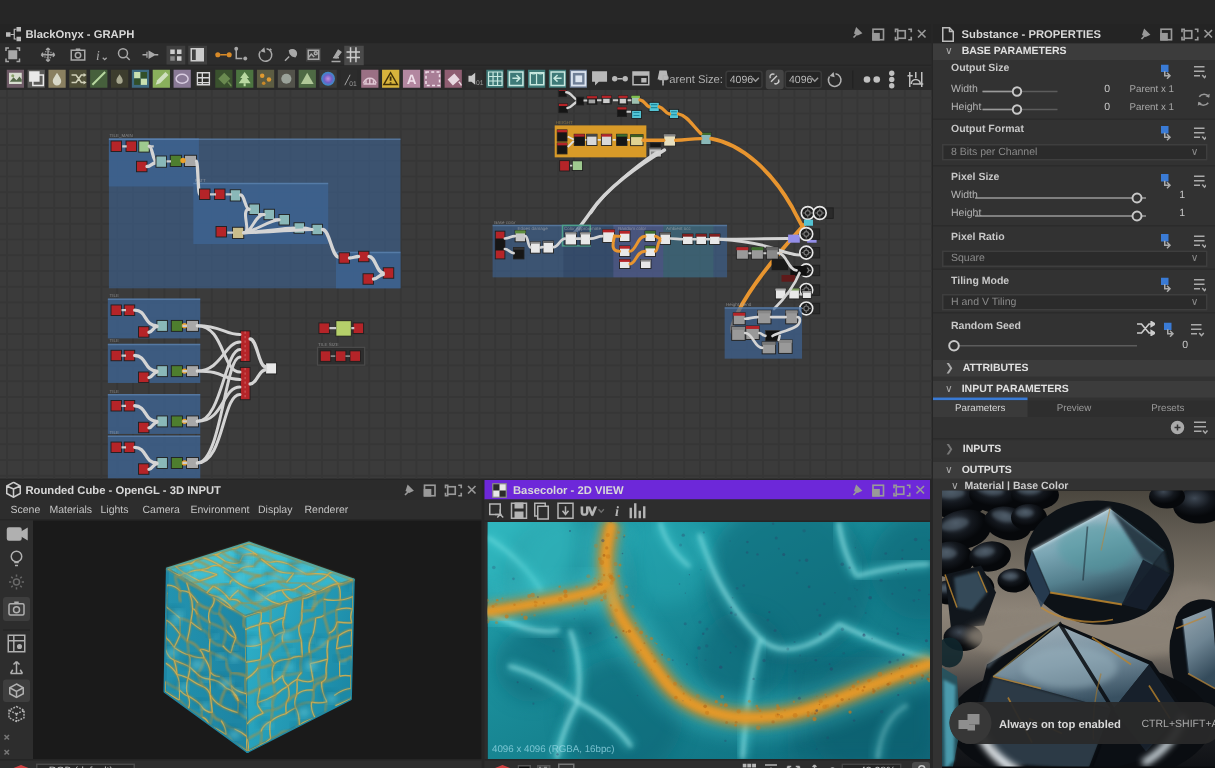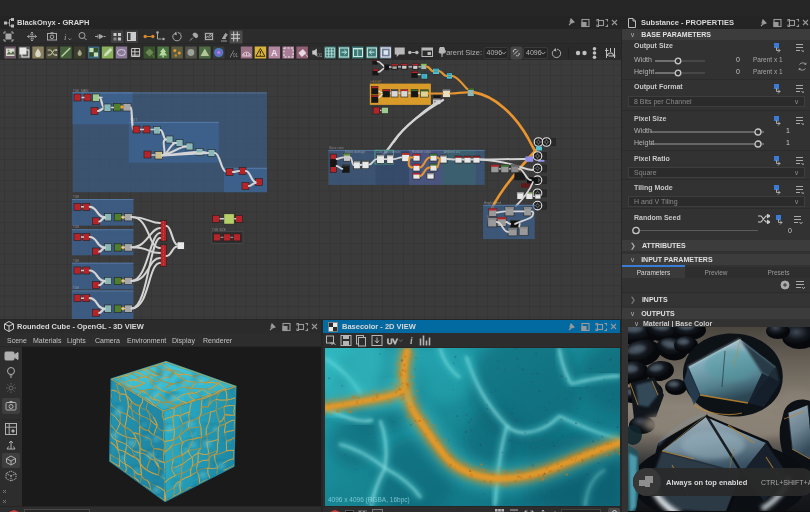--- a/index.html
+++ b/index.html
@@ -905,21 +905,21 @@
           <text x="38" y="158" font-size="7.5" font-weight="bold" fill="#d8d8d8" font-family="Liberation Sans">Always on top enabled</text>
           <text x="133" y="157.5" font-size="7" fill="#a8a8a8" font-family="Liberation Sans">CTRL+SHIFT+A</text>
         </svg></div>
   </div>
 
   <div class="abs" id="view3d" style="left:0;top:304px;width:321px;height:199px;background:#2d2d2d;">
     <div class="titlebar" style="position:relative;background:#2b2b2b;">
       <svg class="abs" style="left:4px;top:1px;" width="10" height="11" viewBox="0 0 10 11">
           <path d="M5 0.5 L9.5 3 v5 L5 10.5 L0.5 8 V3 Z M5 5 L9.5 3 M5 5 L0.5 3 M5 5 v5.5" fill="none" stroke="#ccc" stroke-width="1"></path>
         </svg>
-      <span style="position:absolute;left:17px;">Rounded Cube - OpenGL - 3D VIEW</span>
+      <span style="position:absolute;left:17px;">Rounded Cube - OpenGL - 3D INPUT</span>
       <svg class="abs" style="left:269px;top:2px;" width="50" height="10" viewBox="0 0 50 10">
         <g stroke="#999" fill="none" stroke-width="1.1">
           <path d="M1 8 L4 5 M3 2 l3 3 l-2.2 1 l-1.8 -1 z" fill="#999"></path>
           <rect x="14" y="1.5" width="7" height="7"></rect>
             <rect x="14" y="4.5" width="4" height="4" fill="#999"></rect>
           <rect x="29.5" y="2.5" width="5" height="5"></rect>
             <path d="M28 3.5v-2h2 M36.5 1.5h2v2 M28 6.5v2h2 M38.5 6.5v2h-2"></path>
           <path d="M43 2 l5 5 M48 2 l-5 5"></path>
         </g>
       </svg>
@@ -1705,21 +1705,21 @@
           <path d="M1 3 L6 1 L11 3 L6 5 Z" fill="#d04040"></path>
           <path d="M1 5 L6 3.5 L11 5.5 L6 7.2 Z" fill="#40b040"></path>
           <path d="M1 7 L6 5.8 L11 7.8 L6 9.5 Z" fill="#3070d0"></path>
           <path d="M12 7 l1.2 1.4 l1.2-1.4" stroke="#999" fill="none" stroke-width="0.9"></path>
         </svg>
       <div class="abs" style="left:24px;top:1.5px;width:66px;height:11px;background:#262626;border:1px solid #4a4a4a;color:#c8c8c8;font-size:7px;line-height:10px;padding-left:4px;">sRGB (default)<span style="position:absolute;right:4px;font-size:6.5px;color:#999;">∨</span></div>
     </div>
   </div>
 
   <div class="abs" id="view2d" style="left:323px;top:304px;width:297px;height:199px;background:#2d2d2d;">
-    <div class="titlebar" style="position:relative;background:#0369a1;text-align:right;">
+    <div class="titlebar" style="position:relative;background:#6d28d9;text-align:right;">
       <svg class="abs" style="left:5px;top:1.5px;" width="10" height="10" viewBox="0 0 10 10">
           <rect x="0.5" y="0.5" width="9" height="9" fill="#e8e8e8"></rect>
           <rect x="0.5" y="0.5" width="4.5" height="4.5" fill="#2b2b2b"></rect>
           <rect x="5" y="5" width="4.5" height="4.5" fill="#2b2b2b"></rect>
           <rect x="0.5" y="0.5" width="9" height="9" fill="none" stroke="#888" stroke-width="0.8"></rect>
         </svg>
       <span style="position:absolute;left:19px;">Basecolor - 2D VIEW</span>
       <svg class="abs" style="left:245px;top:2px;" width="50" height="10" viewBox="0 0 50 10">
         <g stroke="#999" fill="none" stroke-width="1.1">
           <path d="M1 8 L4 5 M3 2 l3 3 l-2.2 1 l-1.8 -1 z" fill="#999"></path>

